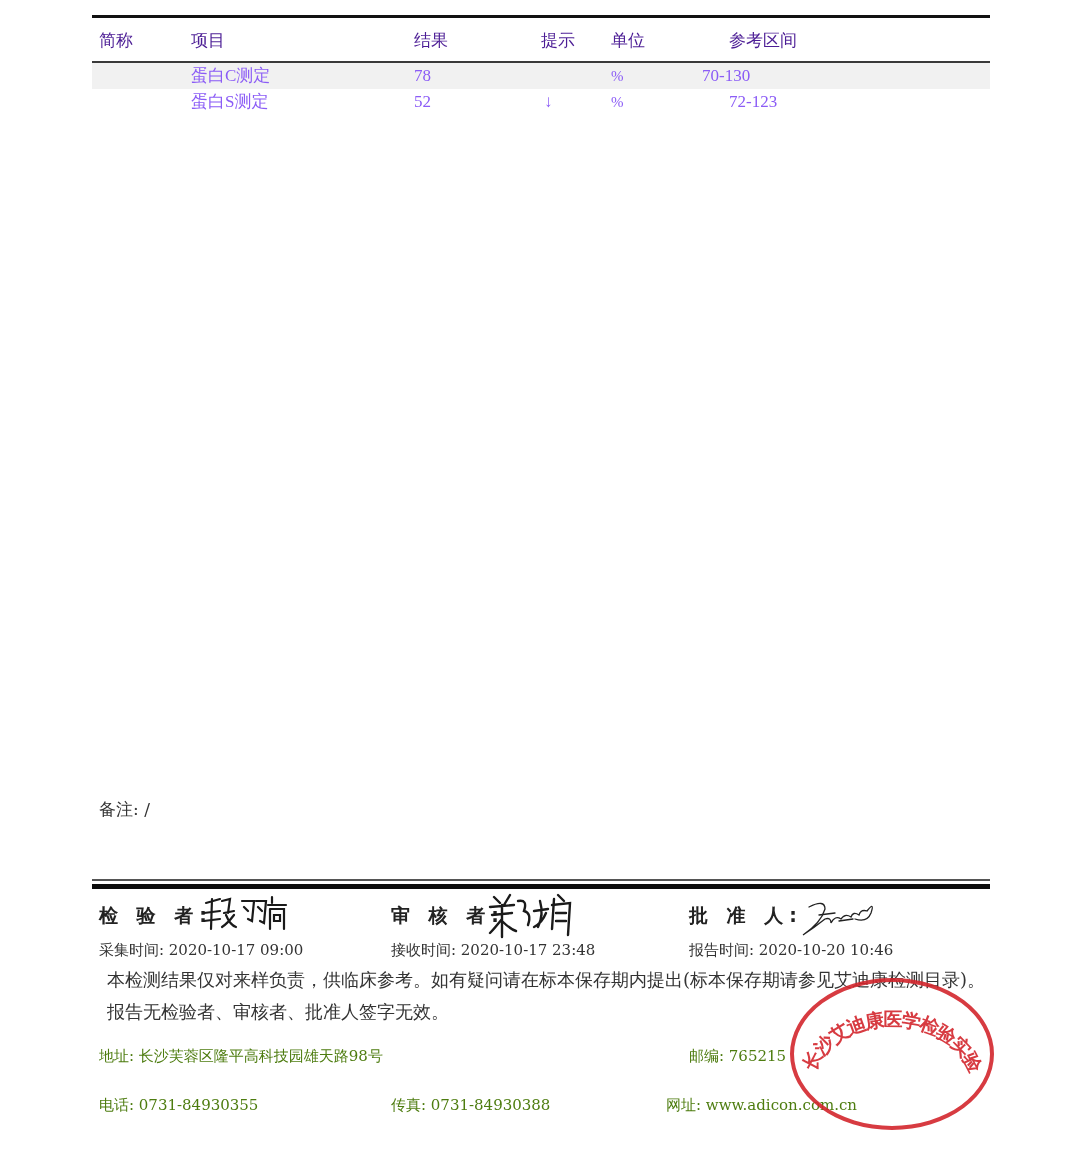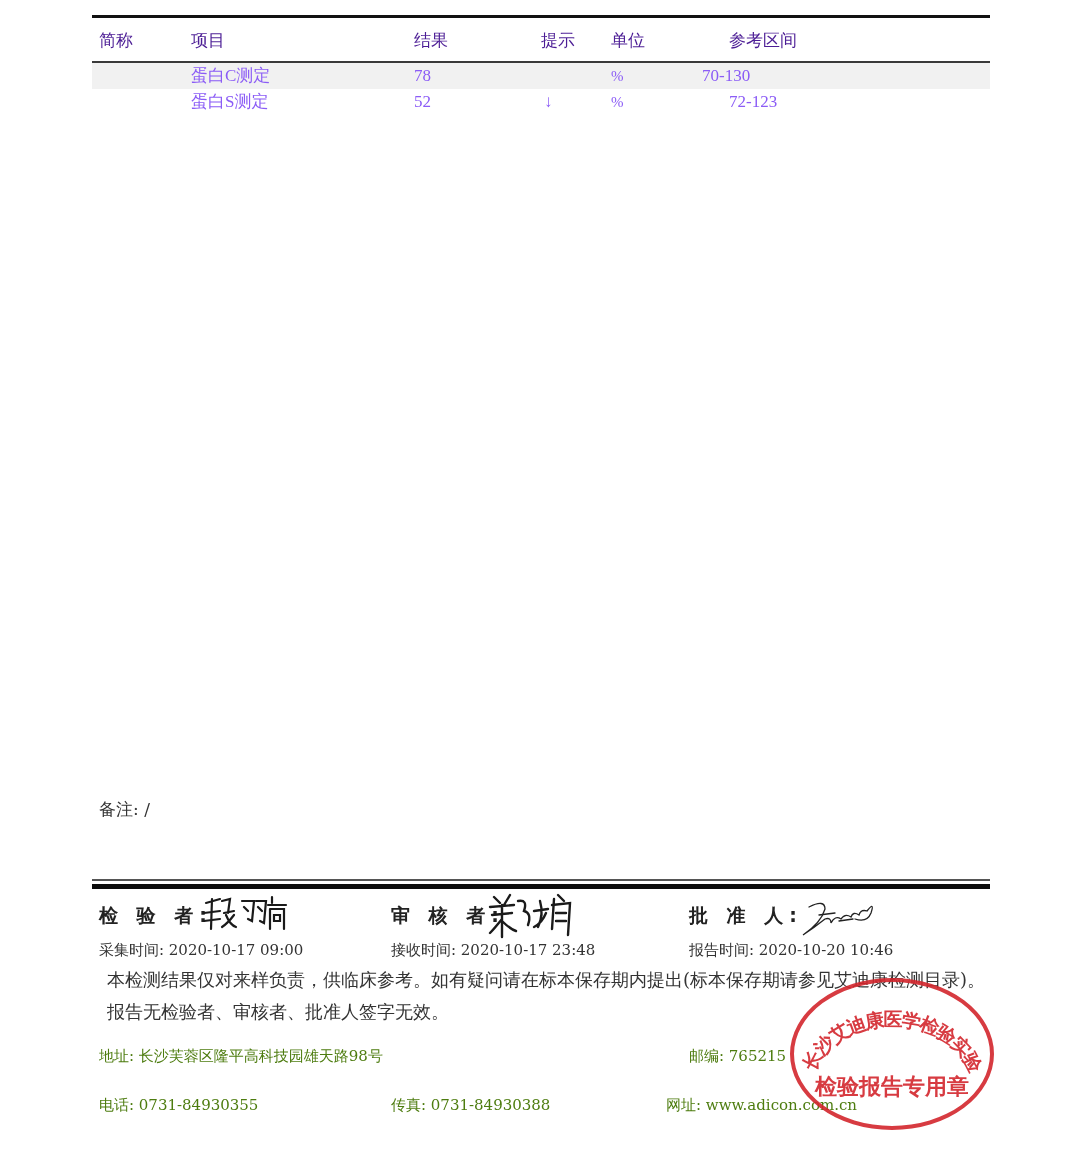--- a/index.html
+++ b/index.html
@@ -126,14 +126,13 @@
 
 <div class="stamp">
   <svg class="stamp-arc" width="196" height="144" viewBox="0 0 196 144">
     <defs>
       <path id="arcp" d="M20 92 A80 62 0 0 1 176 92"></path>
     </defs>
     <text font-size="19" font-weight="bold" fill="#d3262d" font-family="DejaVu Sans, sans-serif" letter-spacing="-1.5">
       <textPath href="#arcp" startOffset="2">长沙艾迪康医学检验实验室有限公司</textPath>
     </text>
   </svg>
-  <div class="stamp-center">检验报告专用章</div>
 </div>
 
 </body></html>

